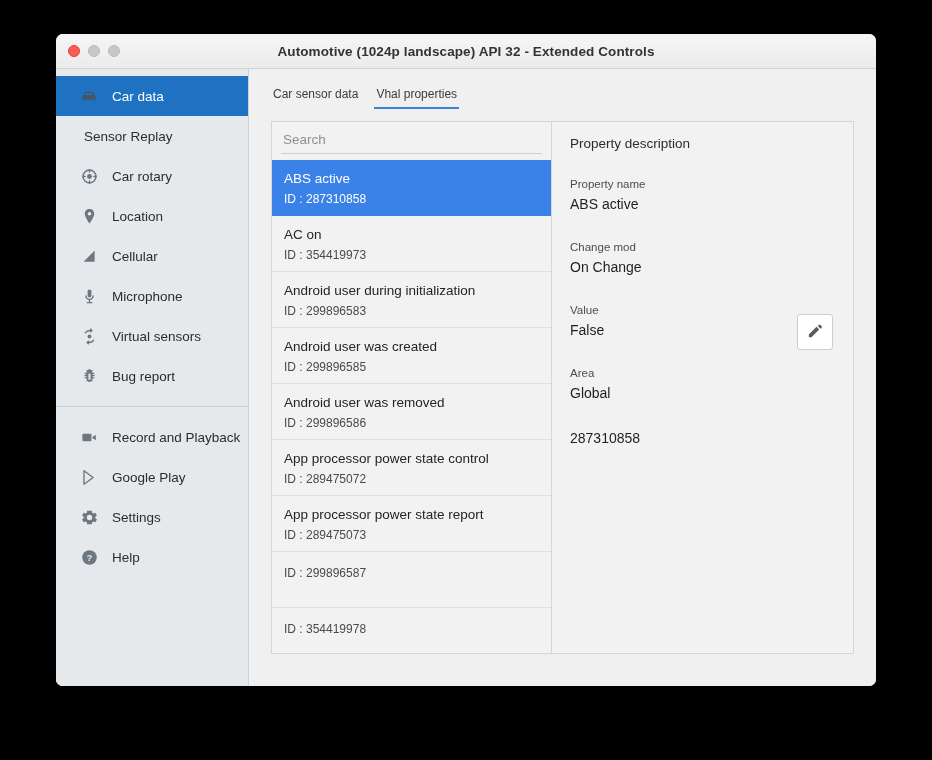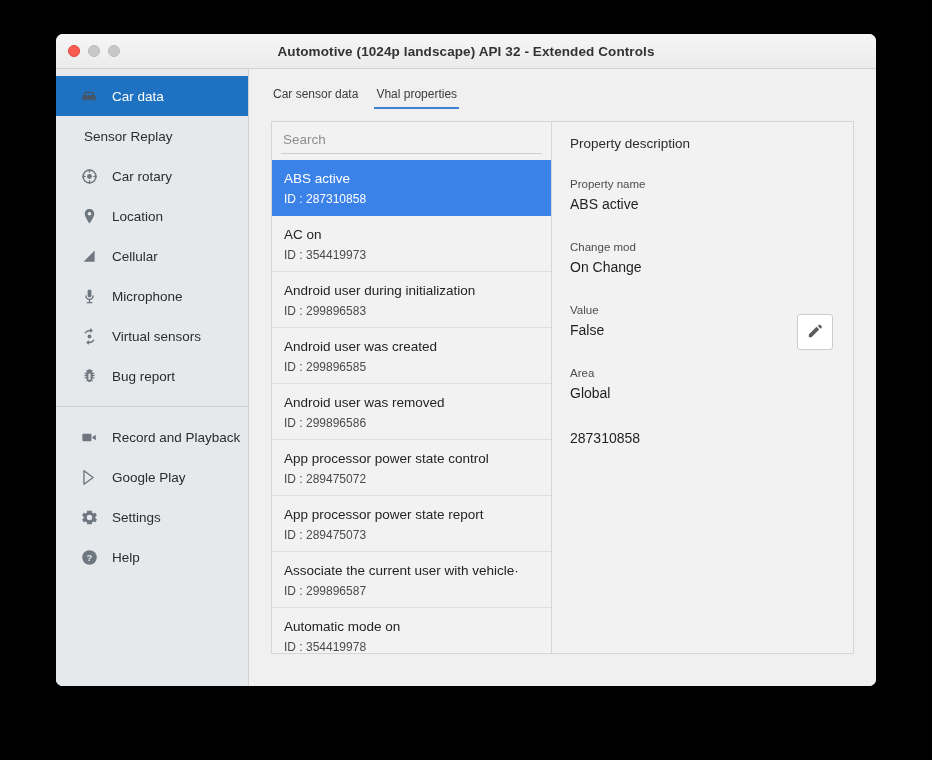--- a/index.html
+++ b/index.html
@@ -399,25 +399,23 @@
             </div>
             <div class="prop-row">
               <div class="prop-title">App processor power state control</div>
               <div class="prop-id">ID : 289475072</div>
             </div>
             <div class="prop-row">
               <div class="prop-title">App processor power state report</div>
               <div class="prop-id">ID : 289475073</div>
             </div>
             <div class="prop-row">
-              <div class="prop-title">Associate the current user with vehicle·</div>
               <div class="prop-id">ID : 299896587</div>
             </div>
             <div class="prop-row">
-              <div class="prop-title">Automatic mode on</div>
               <div class="prop-id">ID : 354419978</div>
             </div>
           </div>
         </div>
 
         <div id="detail-panel">
           <div id="detail-heading">Property description</div>
 
           <div class="field">
             <div class="field-label">Property name</div>

